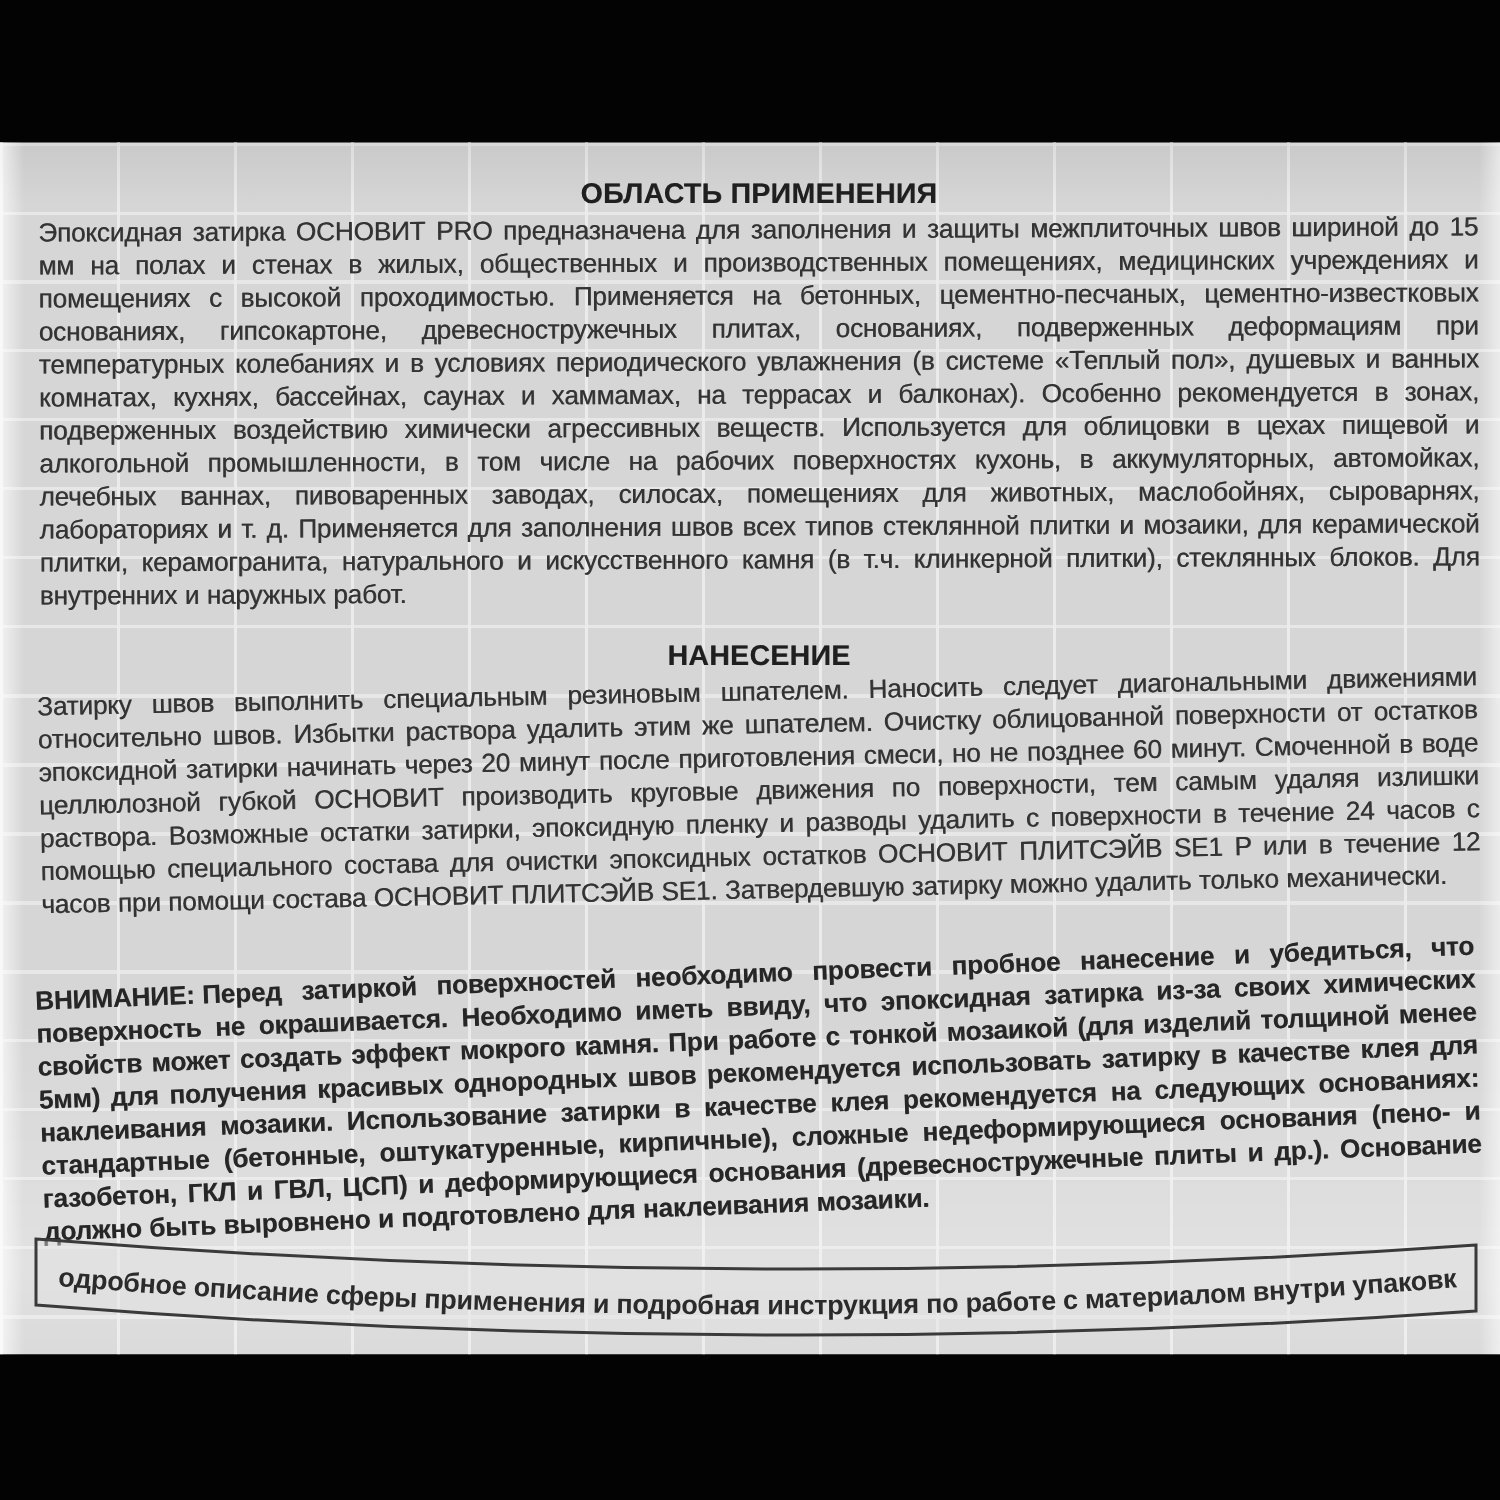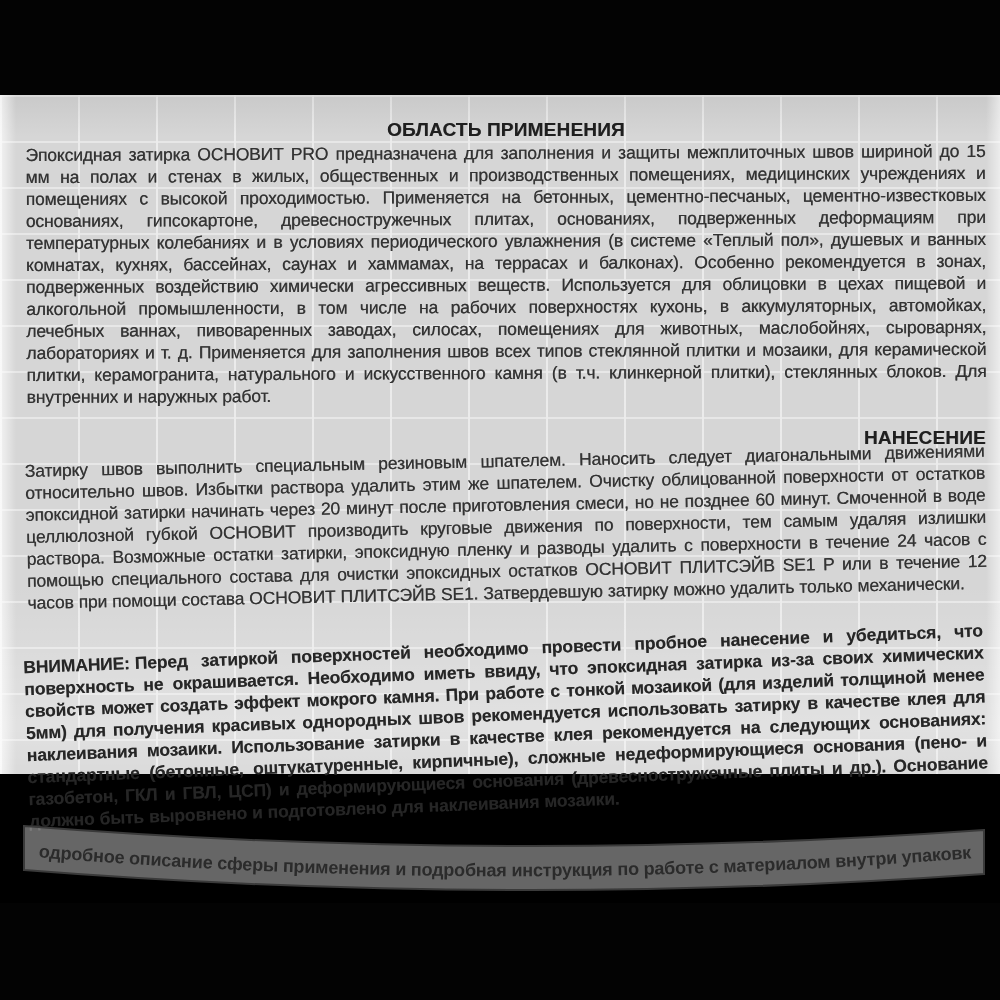--- a/index.html
+++ b/index.html
@@ -6,21 +6,21 @@
   #stage{
     position:relative;width:1000px;height:1000px;overflow:hidden;
     background:#000;
     font-family:"Liberation Sans","DejaVu Sans",sans-serif;
   }
   .letterbox{position:absolute;left:0;width:1000px;background:#030303;}
   #letterbox-top{top:0;height:95px;}
   #letterbox-bottom{top:903px;height:97px;}
   
   #label-area{
-    position:absolute;top:95px;left:0;width:1000px;height:679px;
+    position:absolute;top:95px;left:0;width:1000px;height:808px;
     background-color:#d6d6d6;
     background-image:
       linear-gradient(to right, rgba(255,255,255,.70), rgba(255,255,255,0) 16px),
       linear-gradient(to left,  rgba(255,255,255,.55), rgba(255,255,255,0) 14px),
       linear-gradient(to bottom, rgba(110,110,110,.12), rgba(110,110,110,0) 42px),
       linear-gradient(to bottom, rgba(255,255,255,0) 72%, rgba(255,255,255,.28) 93%, rgba(255,255,255,.10) 100%),
       repeating-linear-gradient(to right,  rgba(236,236,236,.95) 0 2px, rgba(0,0,0,0) 2px 78px),
       repeating-linear-gradient(to bottom, rgba(234,234,234,.85) 0 2px, rgba(0,0,0,0) 2px 46px);
   }
   .content{position:absolute;left:0;width:1000px;box-sizing:border-box;padding:0 14px 0 26px;}
@@ -30,21 +30,21 @@
   }
   .sec-body{
     font-size:17.5px;line-height:22px;text-align:justify;color:#333;
     letter-spacing:-.15px;word-spacing:.3px;
     text-shadow:.35px 0 .25px rgba(52,52,52,.75);
   }
   .warning{font-weight:700;color:#262626;text-shadow:.25px 0 .25px rgba(35,35,35,.5);}
   .warning .lead{margin-right:5px;}
   #sec1-title{top:24px;}
   #sec1-body{top:47px;transform:rotate(-.25deg);}
-  #sec2-title{top:332px;text-align:right;}
+  #sec2-title{top:332px;}
   #sec2-body{top:355px;transform:rotate(-1.2deg);transform-origin:50% 50%;}
   #sec3-body{top:543px;transform:rotate(-2.2deg);transform-origin:50% 50%;}
   #band-svg{position:absolute;top:0;left:0;width:1000px;height:1000px;pointer-events:none;}
   #band-svg text{
     font-family:"Liberation Sans","DejaVu Sans",sans-serif;
     font-weight:700;font-size:18px;fill:#2b2b2b;letter-spacing:-.2px;
   }
 </style>
 </head>
 <body>

